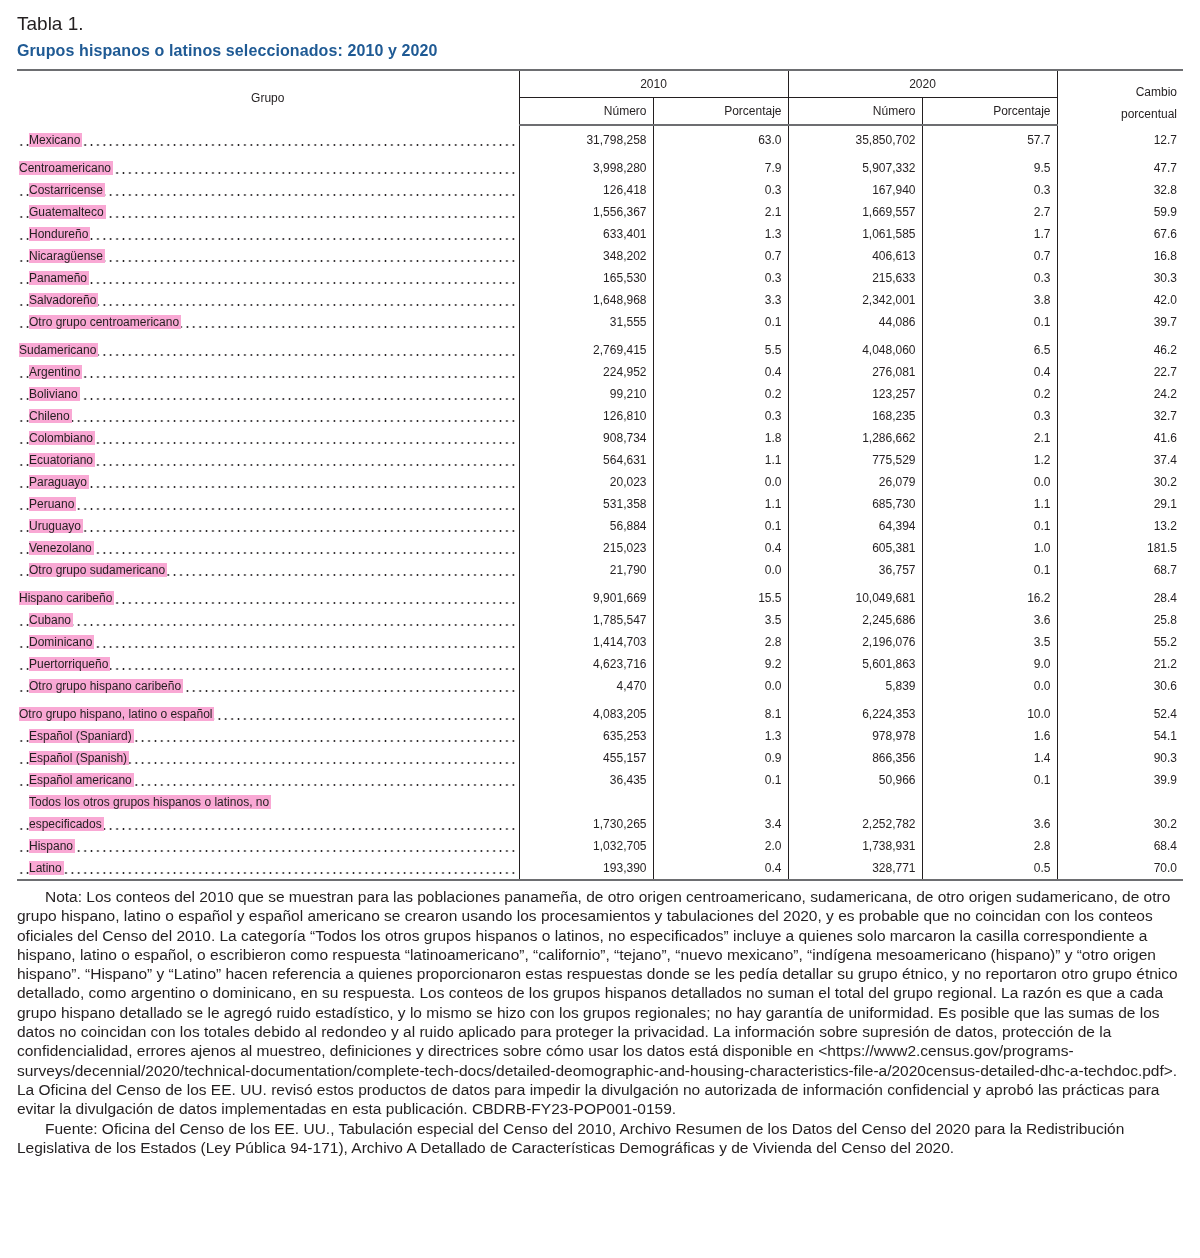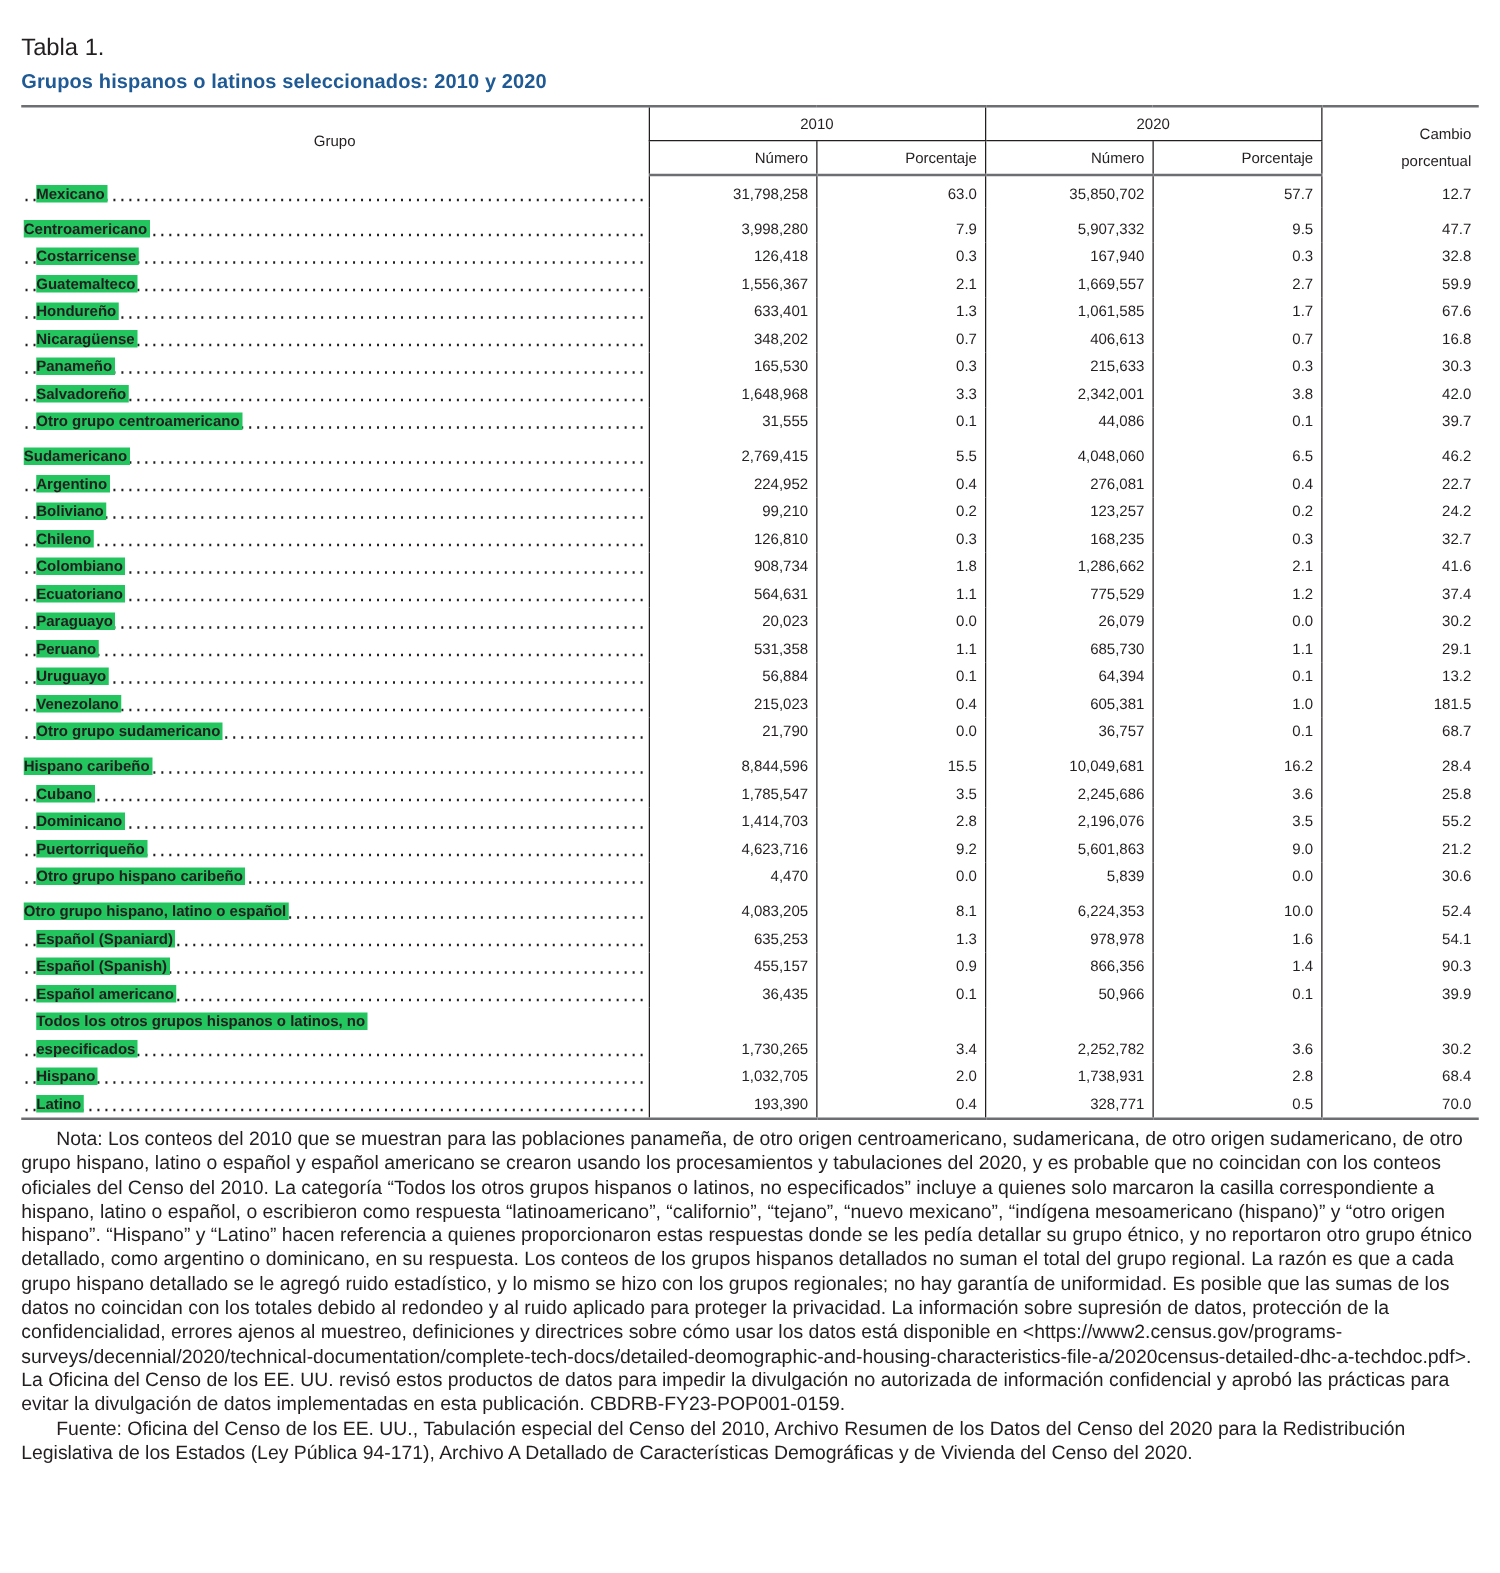--- a/index.html
+++ b/index.html
@@ -2,21 +2,21 @@
 <html><head>
 <meta charset="utf-8">
 <style>
   html, body { margin: 0; padding: 0; background: #ffffff; }
   body {
     width: 1200px; height: 1258px; overflow: hidden;
     font-family: "Liberation Sans", sans-serif;
     color: #231f20;
   }
   .page { position: relative; padding: 10px 17px 0 17px; }
-  .table-label { font-size: 19px; line-height: 24px; margin-top: 17px; }
+  .table-label { font-size: 19px; line-height: 24px; margin-top: 2px; }
   .table-title {
     font-size: 16px; font-weight: bold; color: #1f5a94; line-height: 28px;
     margin-top: 1px; letter-spacing: 0.1px;
   }
   table.data {
     border-collapse: collapse; width: 1166px; margin-top: 4px;
     font-size: 12px; table-layout: fixed;
   }
   table.data th {
     font-weight: normal; padding: 0 6px; height: 26px; line-height: 22px;
@@ -31,21 +31,21 @@
   col.c-num2 { width: 134px; }
   col.c-pct2 { width: 135px; }
   col.c-chg { width: 126px; }
   th.group-head { text-align: center; vertical-align: middle; }
   th.year { text-align: center; margin-left: 28px; }
   th.right { text-align: right; }
   th.chg { text-align: right; vertical-align: bottom; line-height: 21px; padding-bottom: 2px; }
   table.data td { padding: 0 6px; height: 22px; line-height: 22px; white-space: nowrap; }
   td.num { text-align: right; }
   td.label { position: relative; overflow: hidden; }
-  td.label .lt { background: #22c55e; padding-right: 2px; position: relative; z-index: 1; font-weight: bold; }
+  td.label .lt { background: #f9a8d4; padding-right: 2px; position: relative; z-index: 1; }
   td.label .dots {
     position: absolute; left: 0; right: 2px; bottom: 5px; height: 2px;
     background-image: radial-gradient(circle, #231f20 0.9px, transparent 1.1px);
     background-size: 6.4px 2px; background-position: right bottom; background-repeat: repeat-x;
   }
   td.label.l0 { padding-left: 2px; }
   td.label.l1 { padding-left: 12px; }
   tr.gap td { padding-top: 6px; padding-left: 24px; }
   tr.firstrow td { padding-top: 3px; }
   .notes {
@@ -242,21 +242,21 @@
         <tr class="table-row">
           <td class="label l1"><span class="dots"></span><span class="lt">Otro grupo sudamericano</span></td>
           <td class="num vl">21,790</td>
           <td class="num vl">0.0</td>
           <td class="num vl">36,757</td>
           <td class="num vl">0.1</td>
           <td class="num vl">68.7</td>
         </tr>
         <tr class="table-row gap">
           <td class="label l0"><span class="dots"></span><span class="lt">Hispano caribeño</span></td>
-          <td class="num vl">8,844,596</td>
+          <td class="num vl">9,901,669</td>
           <td class="num vl">15.5</td>
           <td class="num vl">10,049,681</td>
           <td class="num vl">16.2</td>
           <td class="num vl">28.4</td>
         </tr>
         <tr class="table-row">
           <td class="label l1"><span class="dots"></span><span class="lt">Cubano</span></td>
           <td class="num vl">1,785,547</td>
           <td class="num vl">3.5</td>
           <td class="num vl">2,245,686</td>

